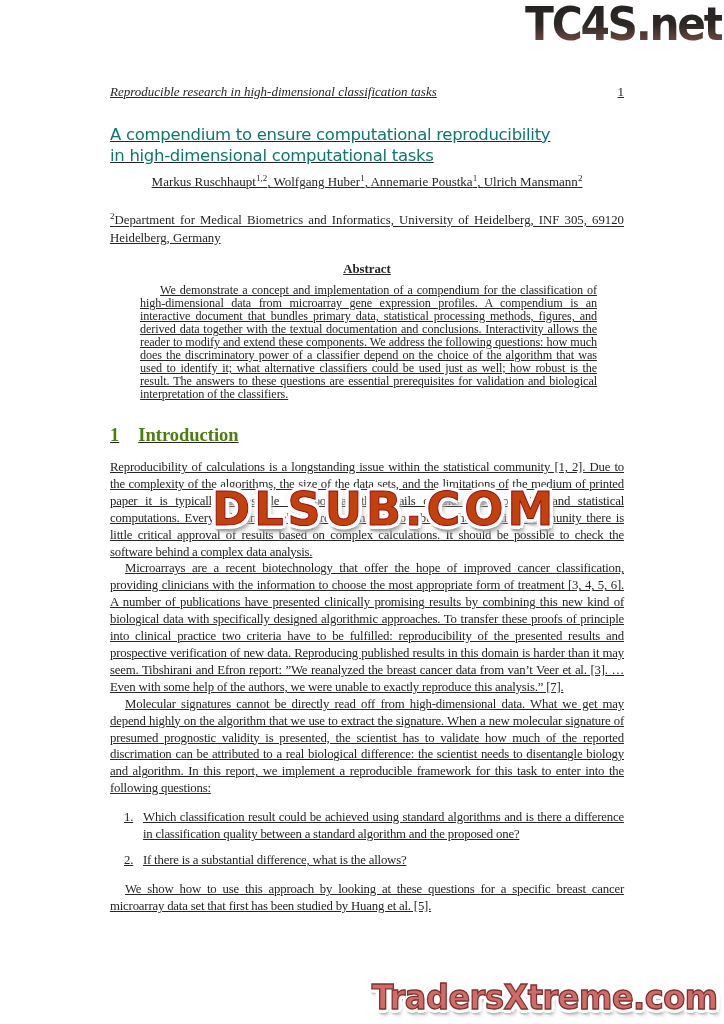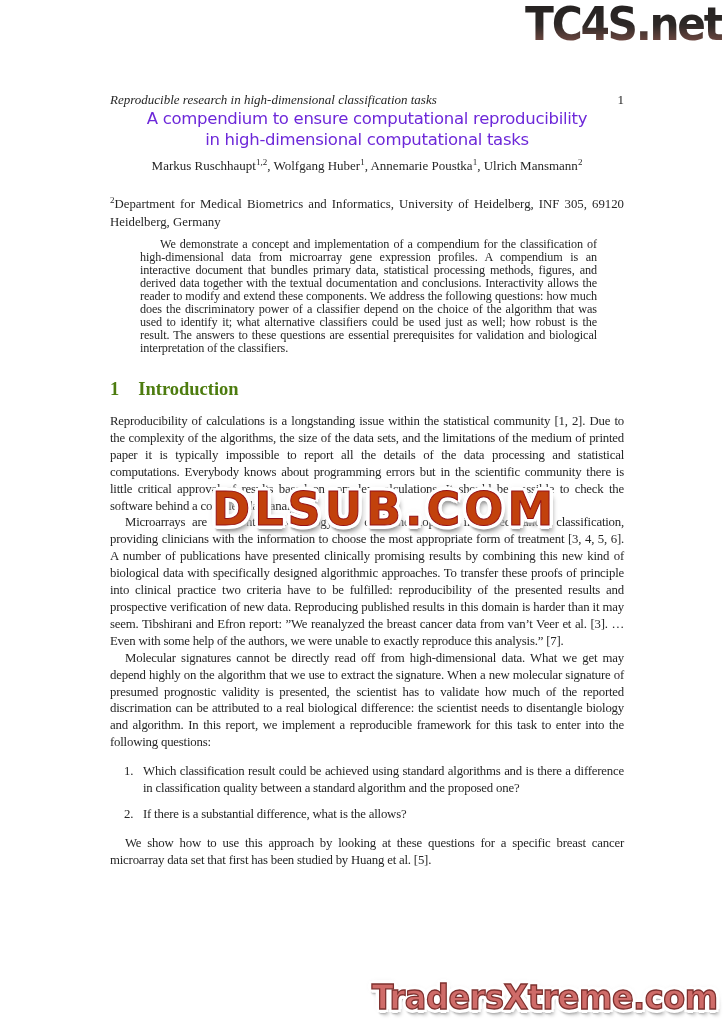--- a/index.html
+++ b/index.html
@@ -6,37 +6,38 @@
   body{
     width:724px;height:1024px;
     background:#ffffff;
     font-family:"Liberation Serif", serif;
     color:#262626;
     position:relative;
     overflow:hidden;
   }
   .page{
     position:absolute;
-    left:110px; top:92px;
+    left:110px; top:84px;
     width:514px;
+    text-decoration:underline;
   }
   
   .running-head{
     display:flex; justify-content:space-between; align-items:baseline;
     font-size:13px;
   }
   .running-head .rh-title{font-style:italic;}
   .running-head .rh-page{font-style:normal;}
   
   .title{
-    text-align:center;
+    margin-top:24px;
     font-family:"DejaVu Sans", sans-serif;
     font-size:16.5px; line-height:21px;
     letter-spacing:-0.3px;
-    color:#6d28d9;
+    color:#0f766e;
   }
   .authors{
     margin-top:7px;
     text-align:center;
     font-size:13px;
     white-space:nowrap;
   }
   .authors sup{font-size:9px;}
   .affiliations{
     margin-top:18px;
@@ -148,20 +149,21 @@
     <div>A compendium to ensure computational reproducibility</div>
     <div>in high-dimensional computational tasks</div>
   </div>
 
   <div class="authors"><span><span>Markus Ruschhaupt</span><sup>1,2</sup><span>, </span></span><span><span>Wolfgang Huber</span><sup>1</sup><span>, </span></span><span><span>Annemarie Poustka</span><sup>1</sup><span>, </span></span><span><span>Ulrich Mansmann</span><sup>2</sup></span></div>
 
   <div class="affiliations">
     <div class="affil"><sup>2</sup><span>Department for Medical Biometrics and Informatics, University of Heidelberg, INF 305, 69120 Heidelberg, Germany</span></div>
   </div>
 
+  <div class="abstract-head">Abstract</div>
   <div class="abstract-body">We demonstrate a concept and implementation of a compendium for the classification of high-dimensional data from microarray gene expression profiles. A compendium is an interactive document that bundles primary data, statistical processing methods, figures, and derived data together with the textual documentation and conclusions. Interactivity allows the reader to modify and extend these components. We address the following questions: how much does the discriminatory power of a classifier depend on the choice of the algorithm that was used to identify it; what alternative classifiers could be used just as well; how robust is the result. The answers to these questions are essential prerequisites for validation and biological interpretation of the classifiers.</div>
 
   <h2 class="section"><span class="sec-num">1</span><span>Introduction</span></h2>
 
   <p class="body-par">Reproducibility of calculations is a longstanding issue within the statistical community [1, 2]. Due to the complexity of the algorithms, the size of the data sets, and the limitations of the medium of printed paper it is typically impossible to report all the details of the data processing and statistical computations. Everybody knows about programming errors but in the scientific community there is little critical approval of results based on complex calculations. It should be possible to check the software behind a complex data analysis.</p>
   <p class="body-par indent">Microarrays are a recent biotechnology that offer the hope of improved cancer classification, providing clinicians with the information to choose the most appropriate form of treatment [3, 4, 5, 6]. A number of publications have presented clinically promising results by combining this new kind of biological data with specifically designed algorithmic approaches. To transfer these proofs of principle into clinical practice two criteria have to be fulfilled: reproducibility of the presented results and prospective verification of new data. Reproducing published results in this domain is harder than it may seem. Tibshirani and Efron report: ”We reanalyzed the breast cancer data from van’t Veer et al. [3]. …Even with some help of the authors, we were unable to exactly reproduce this analysis.” [7].</p>
   <p class="body-par indent">Molecular signatures cannot be directly read off from high-dimensional data. What we get may depend highly on the algorithm that we use to extract the signature. When a new molecular signature of presumed prognostic validity is presented, the scientist has to validate how much of the reported discrimation can be attributed to a real biological difference: the scientist needs to disentangle biology and algorithm. In this report, we implement a reproducible framework for this task to enter into the following questions:</p>
 
   <div class="enum">
     <div class="enum-item">

